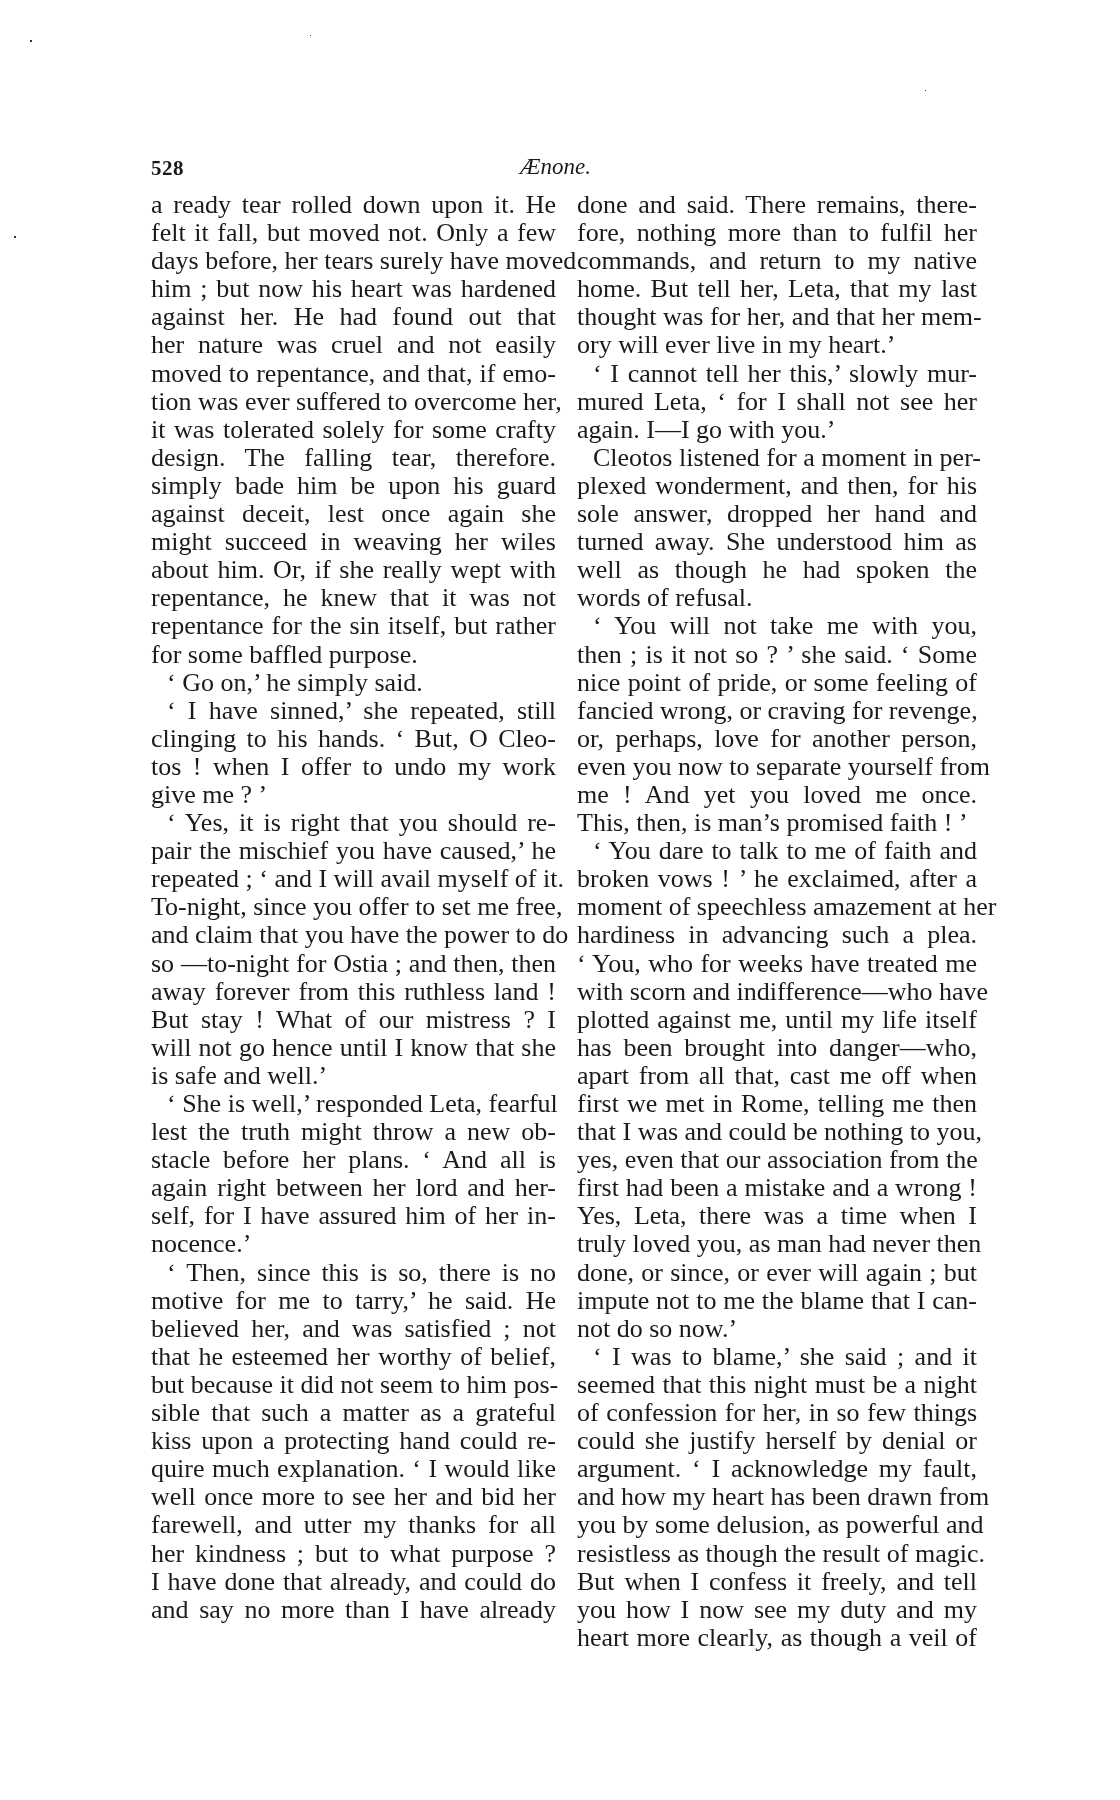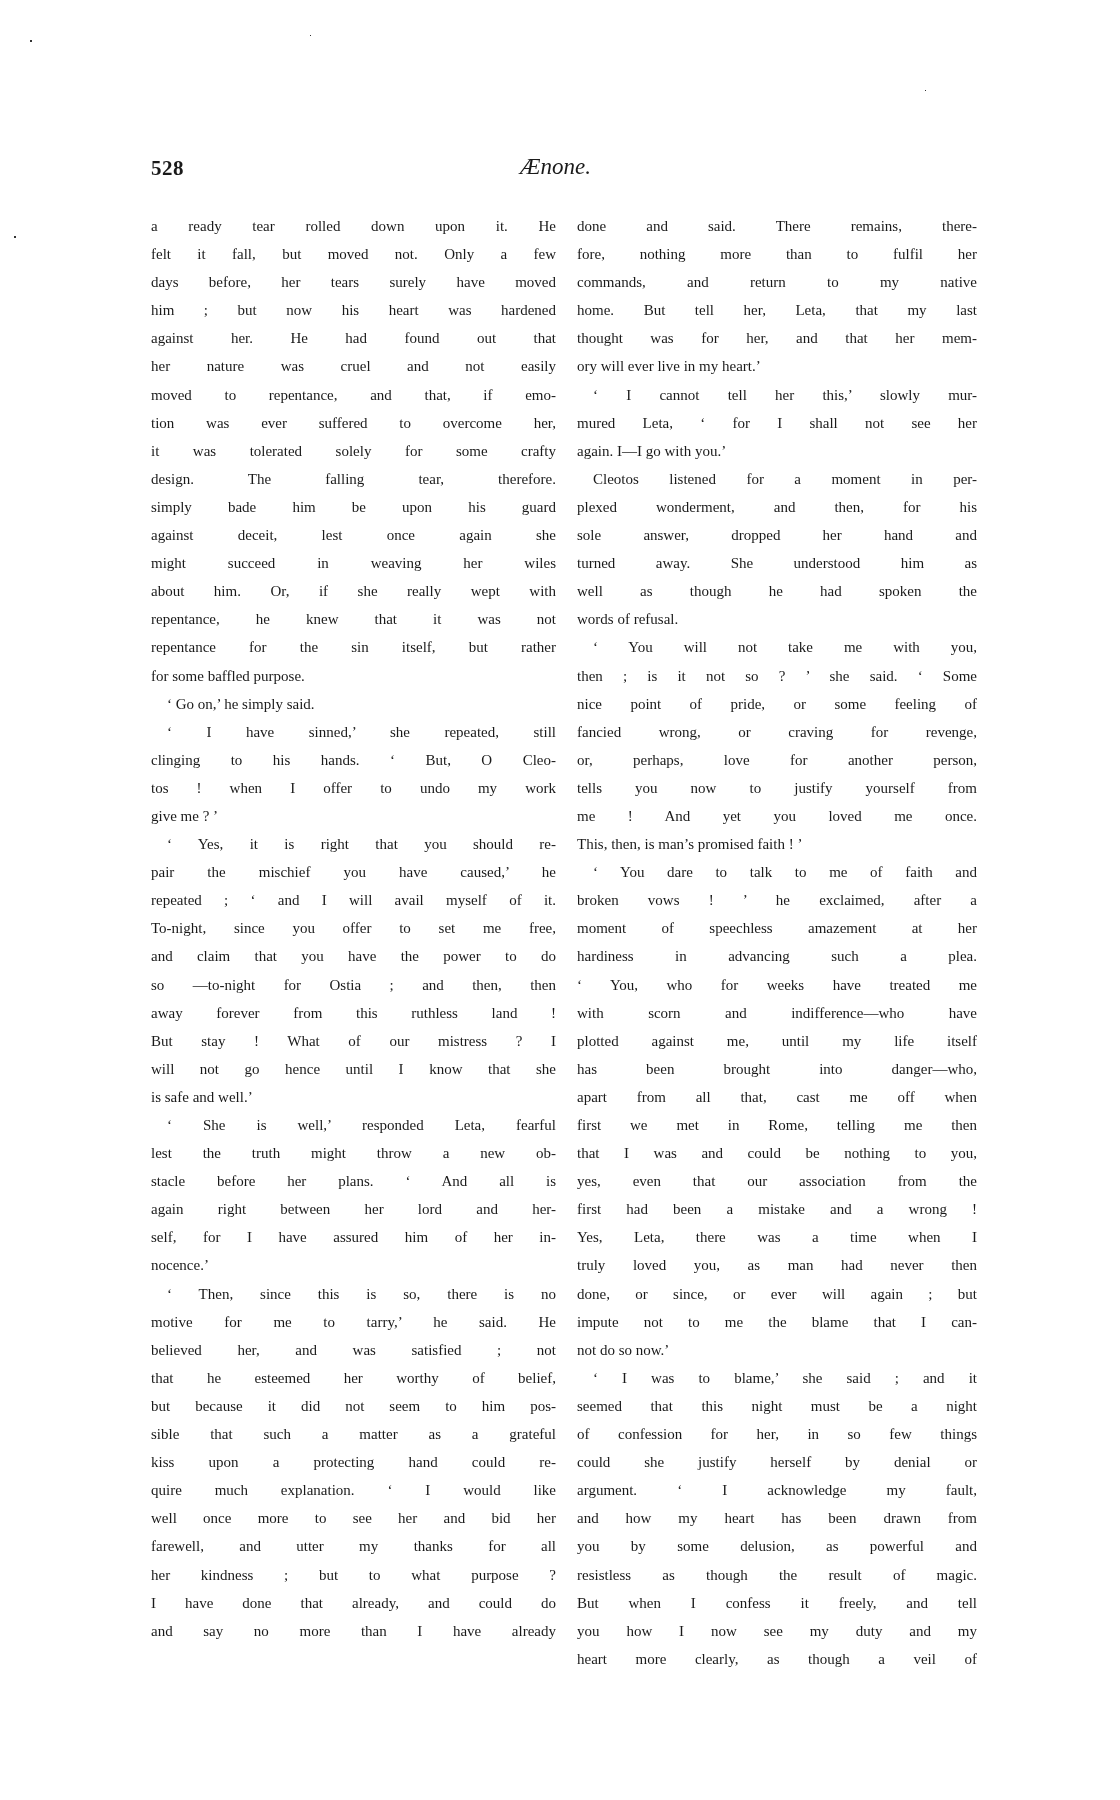--- a/index.html
+++ b/index.html
@@ -1,21 +1,21 @@
 <!DOCTYPE html>
 <html><head>
 <meta charset="utf-8">
 <style>
   html, body { margin: 0; padding: 0; background: #ffffff; }
   body { width: 1120px; height: 1800px; position: relative; overflow: hidden; color: #1a1a1a; font-family: "DejaVu Serif", "Liberation Serif", serif; }
   .page { position: absolute; left: 0; top: 0; width: 1120px; height: 1800px; }
   .header { position: absolute; top: 154px; left: 151px; width: 826px; height: 30px; }
   .page-num { position: absolute; left: 0; top: 2px; font-size: 21px; font-weight: bold; font-family: "Liberation Serif", serif; letter-spacing: 0.5px; }
   .running-title { position: absolute; left: 369px; top: 0px; font-size: 23px; font-style: italic; font-family: "Liberation Serif", serif; text-align: right; }
-  .col { position: absolute; top: 212px; font-family: "Liberation Serif", serif; font-size: 15px; line-height: 28.1px; }
+  .col { position: absolute; top: 191px; font-family: "Liberation Serif", serif; font-size: 26px; line-height: 28.1px; }
   .col.left { left: 151px; width: 405px; }
   .col.right { left: 577px; width: 400px; }
   .line { display: block; white-space: nowrap; text-align: justify; text-align-last: justify; height: 28.1px; overflow: visible; }
   .line.last { text-align-last: left; }
   .line.indent { padding-left: 16px; }
   .speck { position: absolute; width: 2px; height: 2px; background: #333; }
 </style>
 </head>
 <body>
 
@@ -97,21 +97,21 @@
       <span class="line">plexed wonderment, and then, for his</span>
       <span class="line">sole answer, dropped her hand and</span>
       <span class="line">turned away.  She understood him as</span>
       <span class="line">well as though he had spoken the</span>
       <span class="line last">words of refusal.</span>
       <span class="line indent">‘ You will not take me with you,</span>
       <span class="line">then ; is it not so ? ’ she said.  ‘ Some</span>
       <span class="line">nice point of pride, or some feeling of</span>
       <span class="line">fancied wrong, or craving for revenge,</span>
       <span class="line">or, perhaps, love for another person,</span>
-      <span class="line">tells you now to justify yourself from</span>
+      <span class="line">even you now to separate yourself from</span>
       <span class="line">me !  And yet you loved me once.</span>
       <span class="line last">This, then, is man’s promised faith ! ’</span>
       <span class="line indent">‘ You dare to talk to me of faith and</span>
       <span class="line">broken vows ! ’ he exclaimed, after a</span>
       <span class="line">moment of speechless amazement at her</span>
       <span class="line">hardiness in advancing such a plea.</span>
       <span class="line">‘ You, who for weeks have treated me</span>
       <span class="line">with scorn and indifference—who have</span>
       <span class="line">plotted against me, until my life itself</span>
       <span class="line">has been brought into danger—who,</span>

